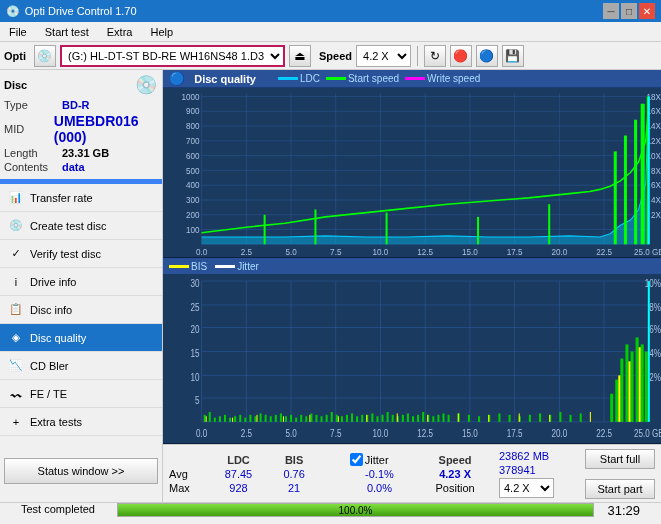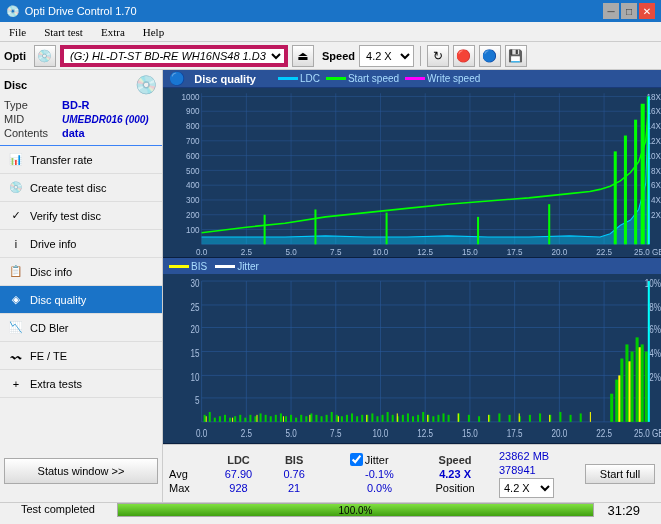--- a/index.html
+++ b/index.html
@@ -26,41 +26,40 @@
     
     .menu-bar {
       background: #f0f0f0;
       height: 20px;
       display: flex;
       align-items: center;
       padding: 0 4px;
       gap: 8px;
       border-bottom: 1px solid #ccc;
     }
-    .menu-item { padding: 1px 5px; cursor: pointer; font-size: 11px; font-family: Liberation Serif, serif; }
+    .menu-item { padding: 1px 5px; cursor: pointer; font-size: 11px; }
 
     
     .drive-toolbar {
       background: #f0f0f0;
       height: 28px;
       display: flex;
       align-items: center;
       padding: 0 4px;
       gap: 4px;
       border-bottom: 1px solid #ccc;
     }
     .drive-label { font-size: 11px; font-weight: bold; margin-right: 4px; }
     .drive-select {
       height: 22px;
       font-size: 11px;
-      border: 4px solid #be185d;
+      border: 2px solid #be185d;
       background: white;
       padding: 0 2px;
       min-width: 220px;
-      font-style: italic;
     }
     .toolbar-icon-btn {
       width: 22px; height: 22px;
       border: 1px solid #aaa;
       background: linear-gradient(to bottom, #fff, #ddd);
       cursor: pointer;
       display: flex; align-items: center; justify-content: center;
       font-size: 12px;
     }
     .speed-label { font-size: 11px; font-weight: bold; margin-left: 4px; }
@@ -85,21 +84,21 @@
       width: 163px;
       background: #f0f0f0;
       border-right: 1px solid #ccc;
       display: flex;
       flex-direction: column;
       flex-shrink: 0;
     }
 
     
     .disc-panel {
-      border-bottom: 1px solid #3b82f6;
+      border-bottom: 5px solid #3b82f6;
       padding: 4px;
     }
     .disc-panel-header {
       display: flex;
       align-items: center;
       justify-content: space-between;
       margin-bottom: 3px;
     }
     .disc-icon { font-size: 18px; color: #555; }
     .disc-row { display: flex; align-items: center; margin-bottom: 2px; font-size: 11px; }
@@ -303,21 +302,25 @@
       <div class="disc-panel-header">
         <span style="font-size:11px; font-weight:bold;">Disc</span>
         <span class="disc-icon">💿</span>
       </div>
       <div class="disc-row">
         <span class="disc-row-label">Type</span>
         <span class="disc-row-value">BD-R</span>
       </div>
       <div class="disc-row">
         <span class="disc-row-label">MID</span>
-        <span class="disc-row-value" style="font-size:10px;font-style:italic;">UMEBDR016 (000)</span>
+        <span class="disc-row-value" style="font-size:14px;">UMEBDR016 (000)</span>
+      </div>
+      <div class="disc-row">
+        <span class="disc-row-label">Length</span>
+        <span class="disc-row-value black">23.31 GB</span>
       </div>
       <div class="disc-row">
         <span class="disc-row-label">Contents</span>
         <span class="disc-row-value">data</span>
       </div>
     </div>
 
     <div class="nav-items">
       <div class="nav-item">
         <span class="nav-item-icon">📊</span>
@@ -631,21 +634,21 @@
             <td>
               <div style="display:flex; align-items:center; gap:2px;">
                 <input type="checkbox" checked="" class="checkbox-jitter" style="">
                 <span>Jitter</span>
               </div>
             </td>
             <td class="col-header">Speed</td>
           </tr>
           <tr>
             <td class="col-label">Avg</td>
-            <td class="col-blue">67.90</td>
+            <td class="col-blue">87.45</td>
             <td class="col-blue">0.76</td>
             <td></td>
             <td class="col-neg">-0.1%</td>
             <td style="color:#0000cc; font-weight:bold;">4.23 X</td>
           </tr>
           <tr>
             <td class="col-label">Max</td>
             <td class="col-blue">928</td>
             <td class="col-blue">21</td>
             <td></td>
@@ -669,20 +672,21 @@
         </div>
         <div>
           <select class="speed-dropdown">
             <option>4.2 X</option>
           </select>
         </div>
       </div>
 
       <div class="start-buttons">
         <button class="start-btn">Start full</button>
+        <button class="start-btn">Start part</button>
       </div>
     </div>
 
   </div>
 </div>
 
 <div class="progress-area">
   <span class="status-text">Test completed</span>
   <div class="progress-bar-outer">
     <div class="progress-bar-inner" style="width:100%;"></div>

